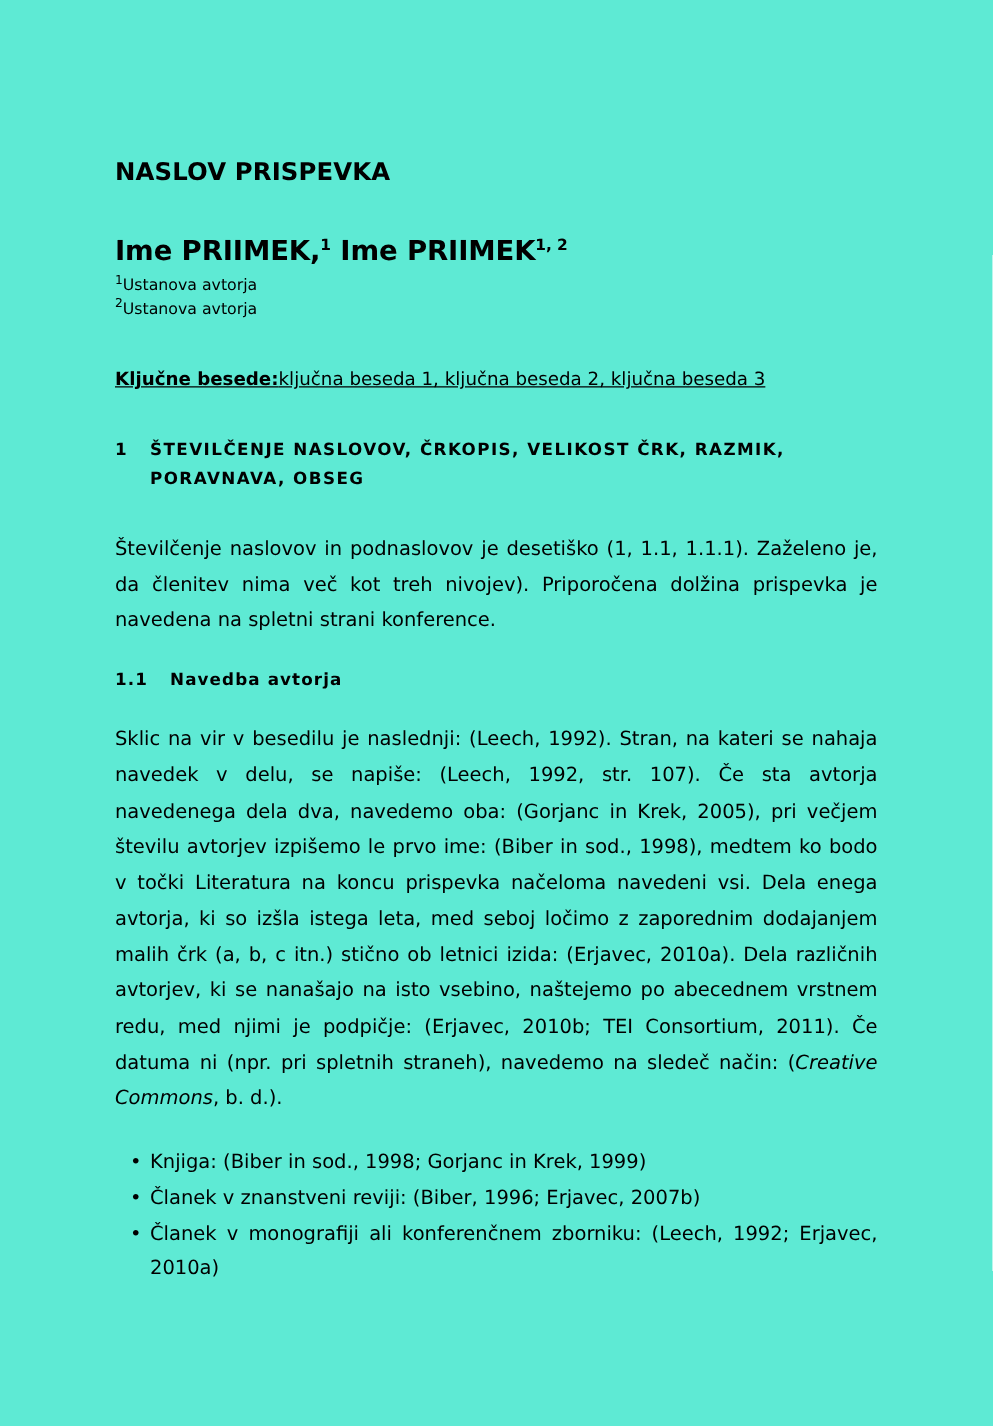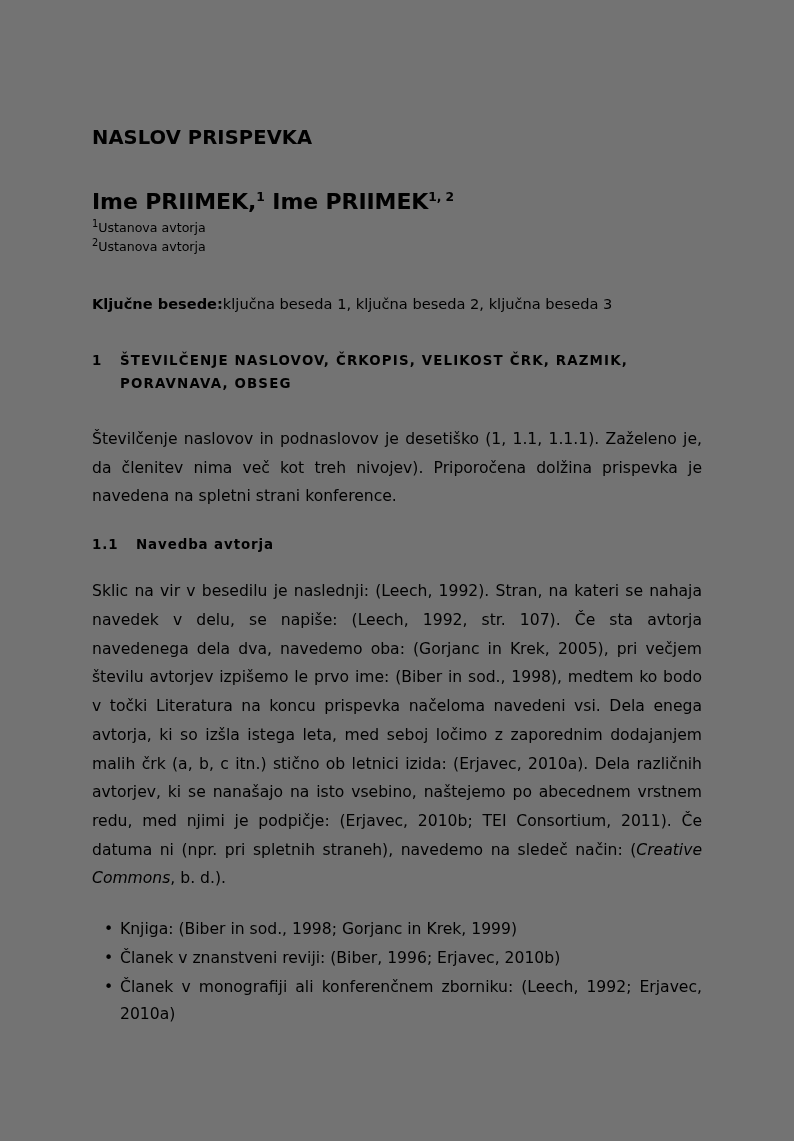--- a/index.html
+++ b/index.html
@@ -10,21 +10,21 @@
 
   body {
     font-family: "DejaVu Sans", sans-serif;
     color: #000000;
   }
 
   .page {
     position: relative;
     width: 794px;
     height: 1141px;
-    background: #737373;
+    background: #5eead4;
     overflow: hidden;
     box-sizing: border-box;
   }
 
   .content {
     position: absolute;
     left: 92px;
     top: 126px;
     width: 610px;
   }
@@ -81,20 +81,21 @@
 
   .abstract p {
     margin: 0;
   }
 
   
   .keywords {
     font-size: 14.6px;
     line-height: 1.6;
     margin: 16px 0 33px 0;
+    text-decoration: underline;
   }
 
   .keywords .kw-label {
     font-weight: bold;
   }
 
   .keywords .kw-values {
     font-weight: normal;
   }
 
@@ -212,18 +213,18 @@
     <h3 class="h2">
       <span class="h2-num">1.1</span>
       <span class="h2-text">Navedba avtorja</span>
     </h3>
 
     <p class="body-par"><span>Sklic na vir v besedilu je naslednji: (Leech, 1992). Stran, na kateri se nahaja navedek v delu, se napiše: (Leech, 1992, str. 107). Če sta avtorja navedenega dela dva, navedemo oba: (Gorjanc in Krek, 2005), pri večjem številu avtorjev izpišemo le prvo ime: (Biber in sod., 1998), medtem ko bodo v točki Literatura na koncu prispevka načeloma navedeni vsi. Dela enega avtorja, ki so izšla istega leta, med seboj ločimo z zaporednim dodajanjem malih črk (a, b, c itn.) stično ob letnici izida: (Erjavec, 2010a). Dela različnih avtorjev, ki se nanašajo na isto vsebino, naštejemo po abecednem vrstnem redu, med njimi je podpičje: (Erjavec, 2010b; TEI Consortium, 2011). Če datuma ni (npr. pri spletnih straneh), navedemo na sledeč način: (</span><em>Creative Commons</em><span>, b. d.).</span></p>
 
 
     <ul class="bullets">
       <li>Knjiga: (Biber in sod., 1998; Gorjanc in Krek, 1999)</li>
-      <li>Članek v znanstveni reviji: (Biber, 1996; Erjavec, 2010b)</li>
+      <li>Članek v znanstveni reviji: (Biber, 1996; Erjavec, 2007b)</li>
       <li>Članek v monografiji ali konferenčnem zborniku: (Leech, 1992; Erjavec, 2010a)</li>
     </ul>
 
   </div>
 </div>
 
 </body></html>

